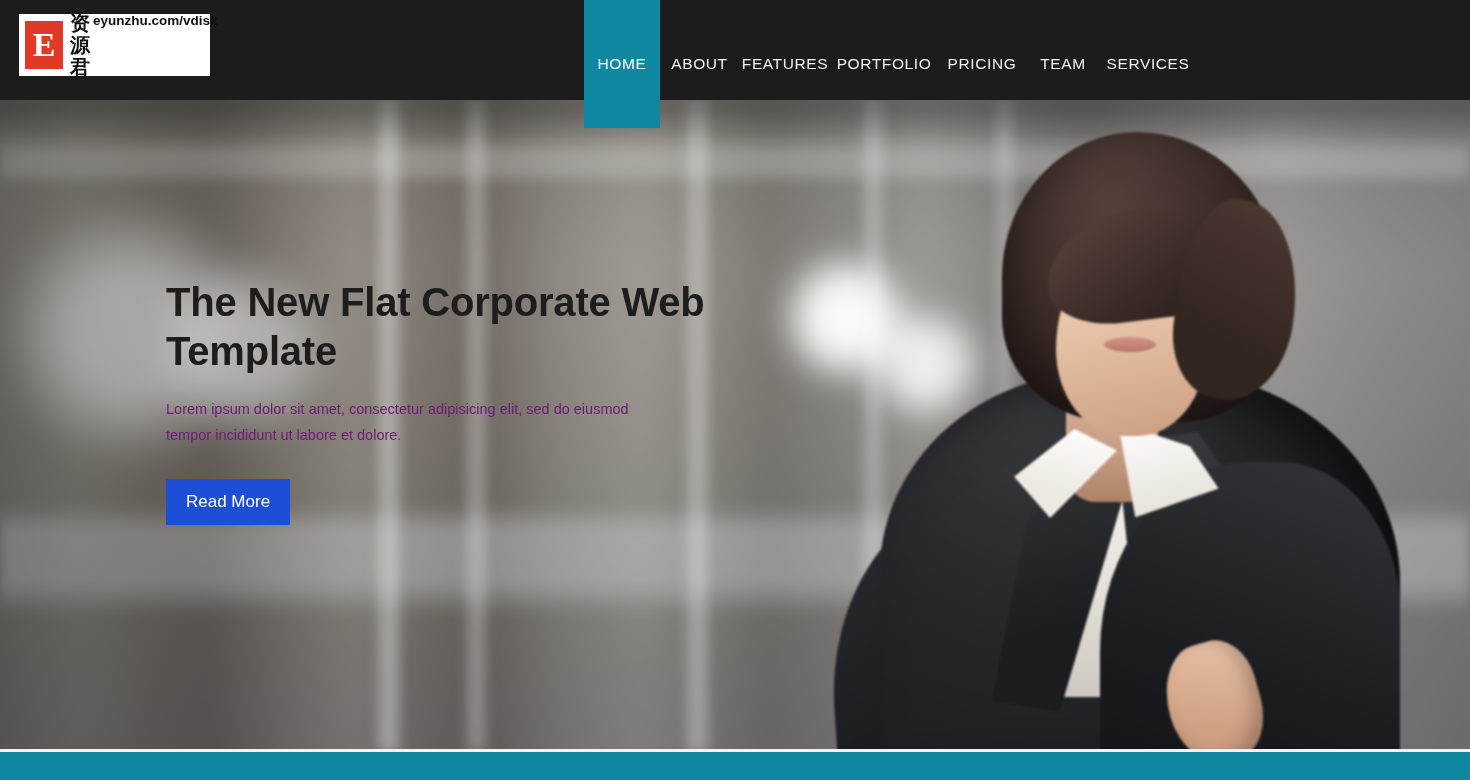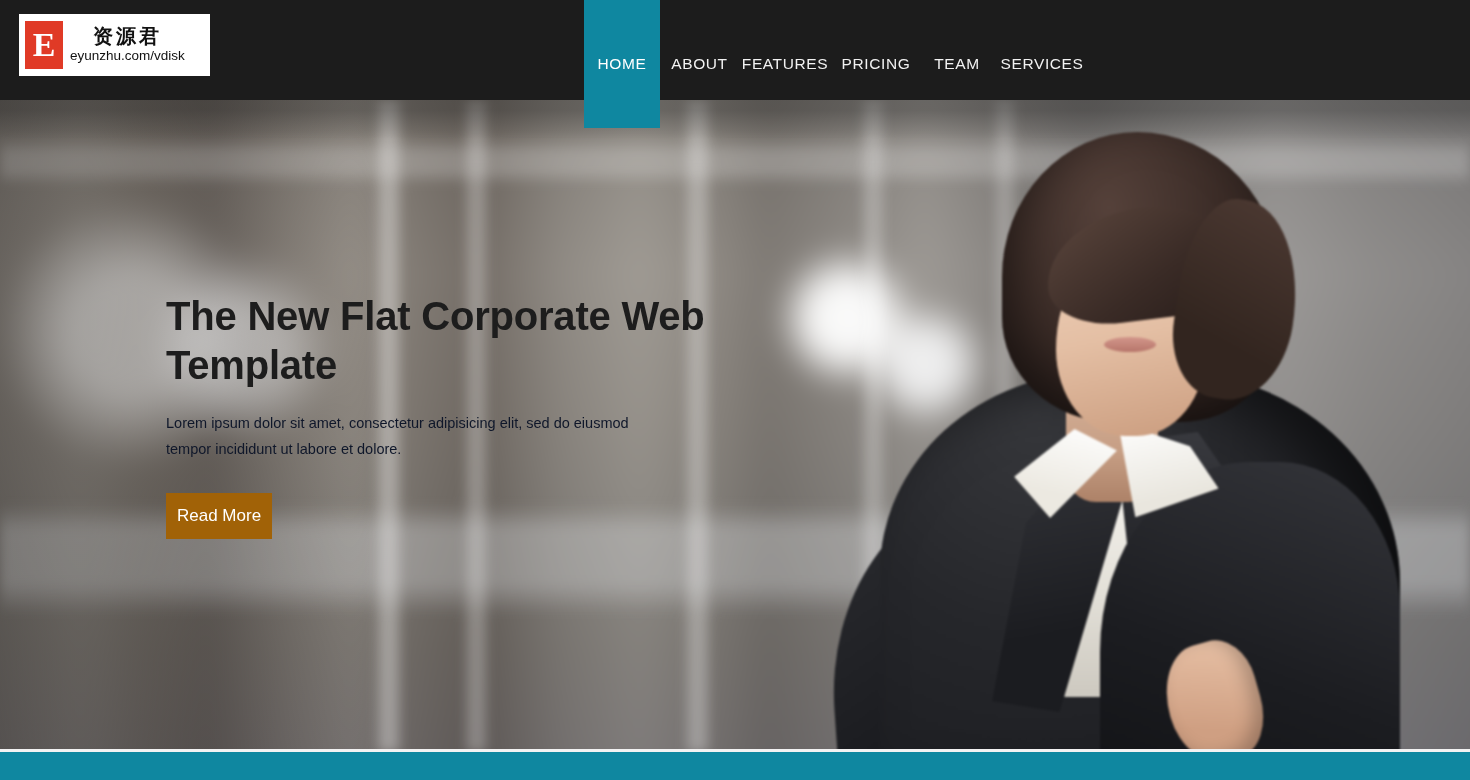--- a/index.html
+++ b/index.html
@@ -208,36 +208,36 @@
     transform:rotate(-16deg);
     box-shadow: inset -8px -6px 18px rgba(0,0,0,.25);
   }
   #hero-person-blur{
     position:absolute; inset:0;
     filter: blur(1.1px);
   }
 
   
   #hero-caption{
-    position:absolute; left:166px; top:192px; width:640px;
+    position:absolute; left:166px; top:178px; width:640px;
     z-index:20;
   }
   #hero-title{
     font-size:40px; font-weight:bold; line-height:1.23;
     color:#1d1d1d; letter-spacing:-.2px;
   }
   #hero-subtitle{
     margin-top:20px;
-    font-size:14.5px; line-height:1.8; color:#0f172a;
+    font-size:14.5px; line-height:1.8; color:#701a75;
     max-width:500px;
   }
   #hero-cta{
     display:inline-block; margin-top:30px;
-    background:#a16207; color:#ffffff;
-    font-size:17px; padding:13px 11px;
+    background:#1d4ed8; color:#ffffff;
+    font-size:17px; padding:13px 20px;
     border:none; cursor:pointer;
     font-family:"Liberation Sans", sans-serif;
   }
 
   
   #bottom-divider{
     position:absolute; left:0; top:749px;
     width:1470px; height:3px; background:#f2f2f2; z-index:30;
   }
   #bottom-bar{
@@ -258,45 +258,46 @@
     width:38px; height:48px; flex:0 0 auto;
     background:#e03a26;
     display:flex; align-items:center; justify-content:center;
     border:3px solid #e03a26;
   }
   #wm-badge-letter{
     font-family:"Liberation Serif", serif;
     font-weight:bold; font-size:34px; line-height:1;
     color:#ffffff;
   }
-  #wm-text{ margin-left:7px; display:flex; flex-direction:column;text-align:center; }
+  #wm-text{ margin-left:7px; display:flex; flex-direction:row; }
   #wm-cn{
     font-family:"DejaVu Sans", sans-serif;
     font-size:20px; font-weight:bold; color:#111111;
     letter-spacing:3px; line-height:1.1;
   }
   #wm-url{
     font-family:"Liberation Sans", sans-serif;
-    font-size:13.5px; font-weight:normal; color:#111111;
+    font-size:13.5px; font-weight:bold; color:#111111;
     line-height:1.2; margin-top:1px;
   }
 </style>
 </head>
 <body>
 
 <div id="site-header">
 
   <a id="brand" href="#">
     <span id="brand-text"><span>BREE</span><span class="accent">Z</span></span>
   </a>
 
   <nav id="main-nav">
     <a class="nav-item active" style="width:76px">HOME</a>
     <a class="nav-item" style="width:79px">ABOUT</a>
     <a class="nav-item" style="width:92px">FEATURES</a>
+    <a class="nav-item" style="width:106px">PORTFOLIO</a>
     <a class="nav-item" style="width:90px">PRICING</a>
     <a class="nav-item" style="width:72px">TEAM</a>
     <a class="nav-item" style="width:98px">SERVICES</a>
   </nav>
 
 </div>
 
 <section id="hero">
 
   <div id="hero-bg"></div>

